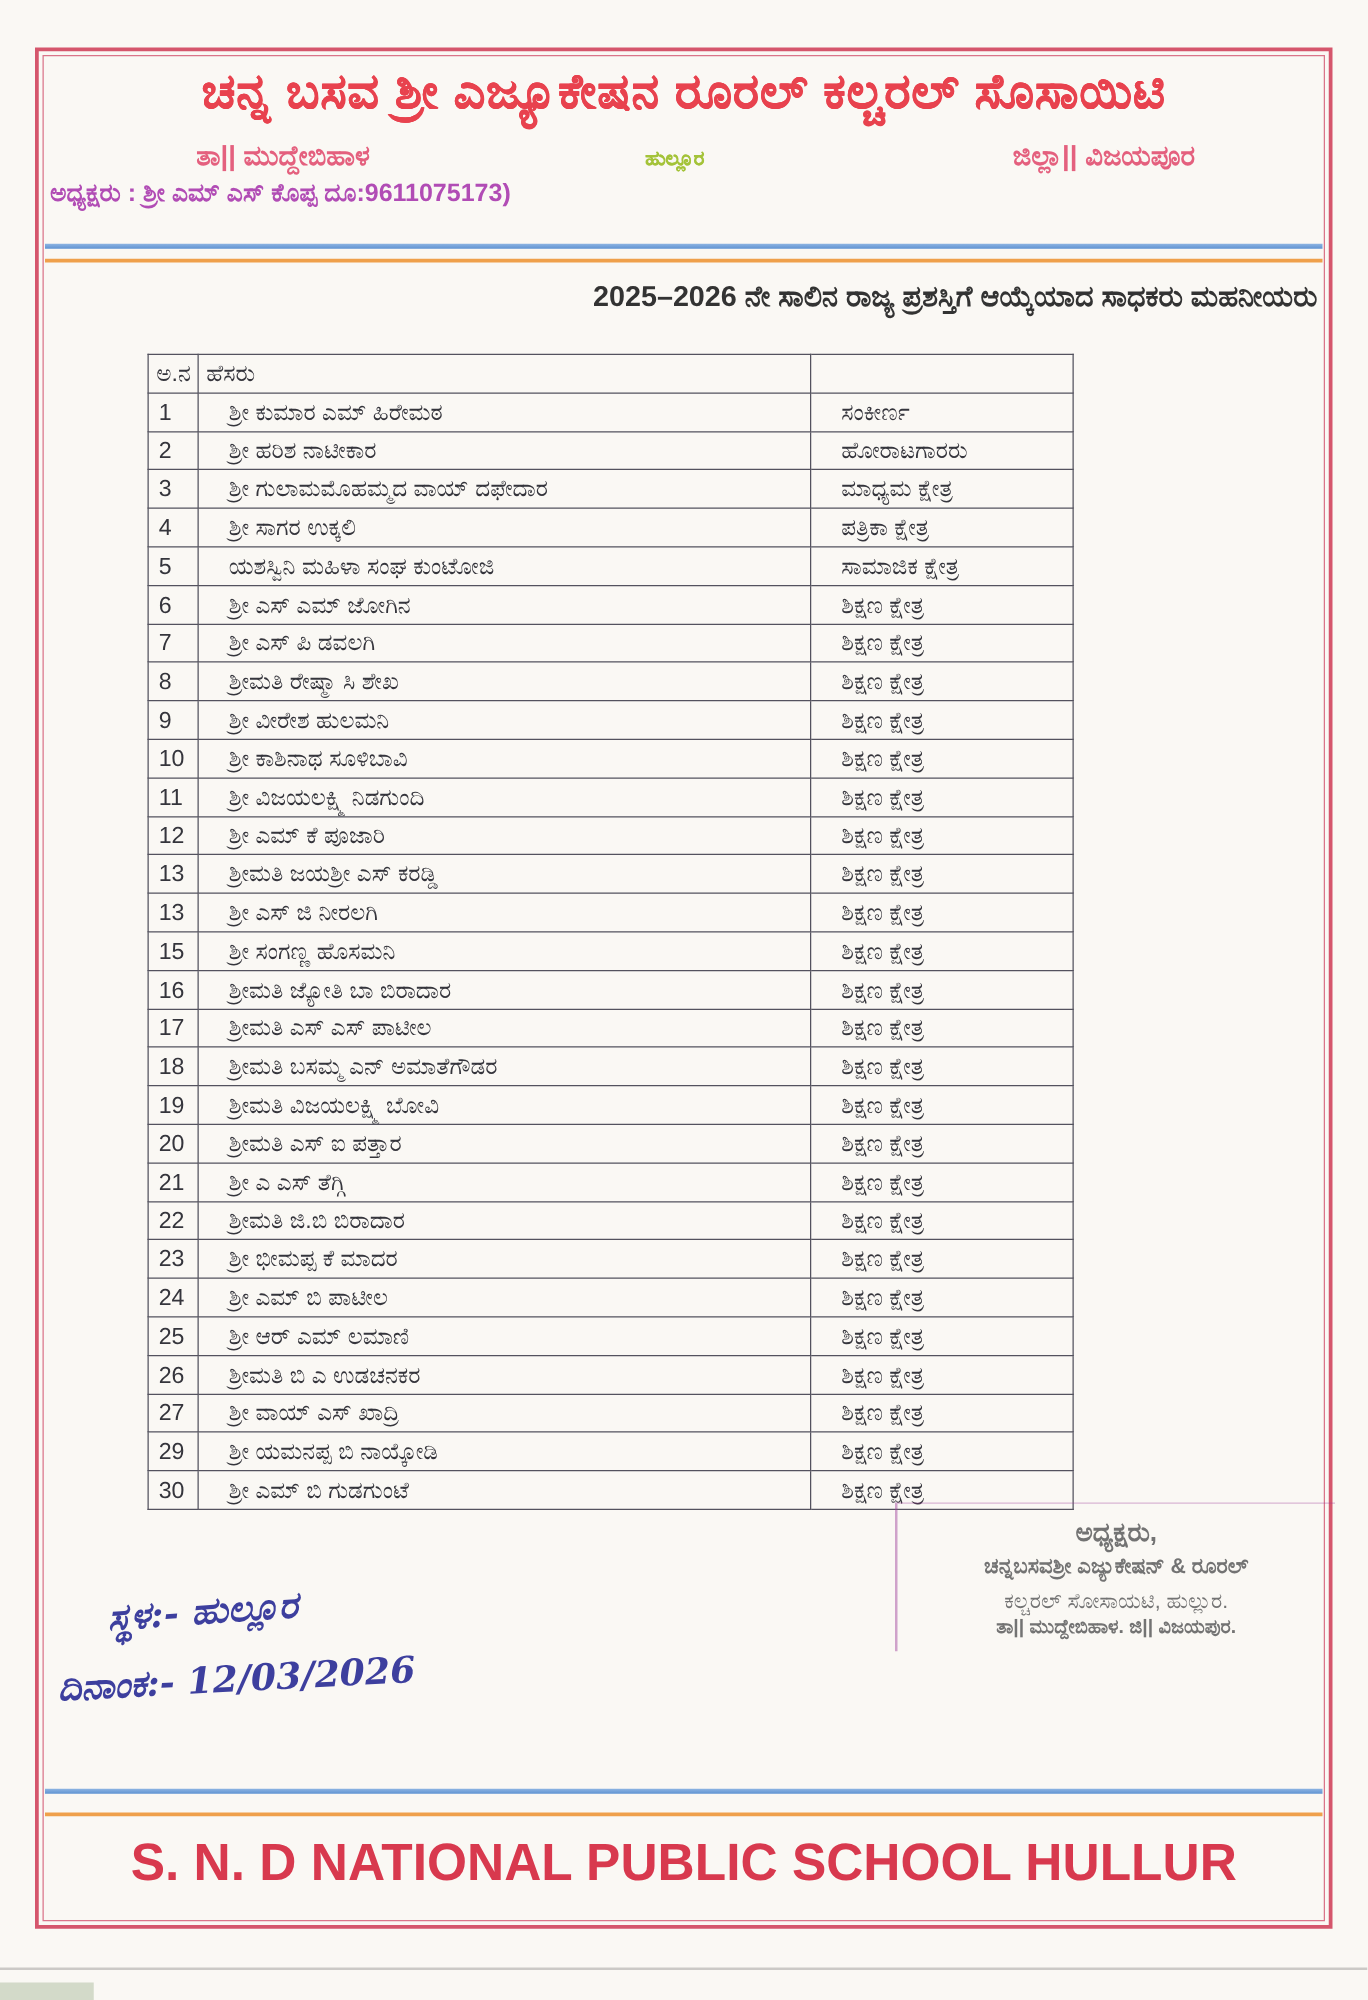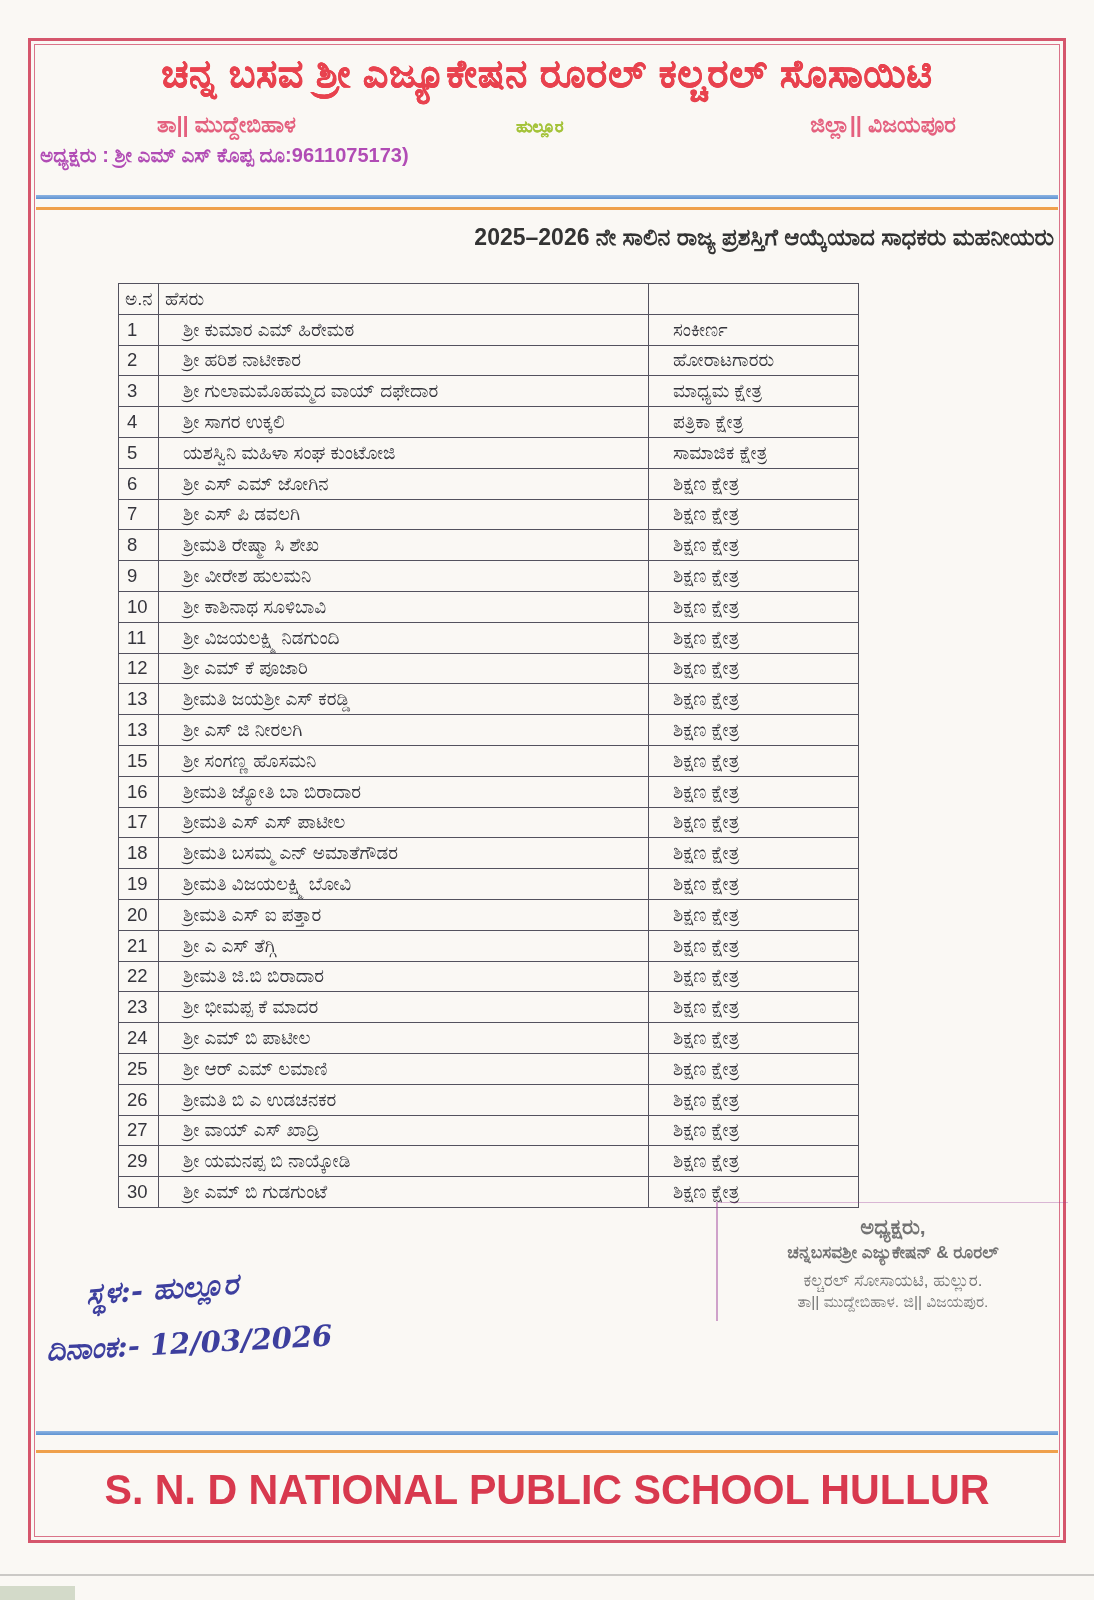--- a/index.html
+++ b/index.html
@@ -77,21 +77,21 @@
   .stamp {
     position:absolute; left:716px; top:1202px; width:352px;
     text-align:center; color:#737373;
     border-left:2px solid rgba(156,60,153,0.45);
     border-top:1px solid rgba(156,60,153,0.35);
     padding-top:12px; padding-bottom:10px;
   }
   .stamp-line1 { font-size:21px; font-weight:bold; margin-bottom:4px; }
   .stamp-line2 { font-size:17px; font-weight:bold; margin-bottom:8px; }
   .stamp-line3 { font-size:17px; font-weight:normal; margin-bottom:2px; }
-  .stamp-line4 { font-size:15.5px; font-weight:normal; }
+  .stamp-line4 { font-size:15.5px; font-weight:bold; }
 
   .school-name {
     position:absolute; left:40px; top:1466px; width:1014px;
     text-align:center; font-size:42px; font-weight:bold; color:#d8394e;
     letter-spacing:0px; transform:scaleX(0.98);
   }
 
   .scan-edge-line {
     position:absolute; left:0; top:1574px; width:1094px; height:2px;
     background:#cbc9c6;

